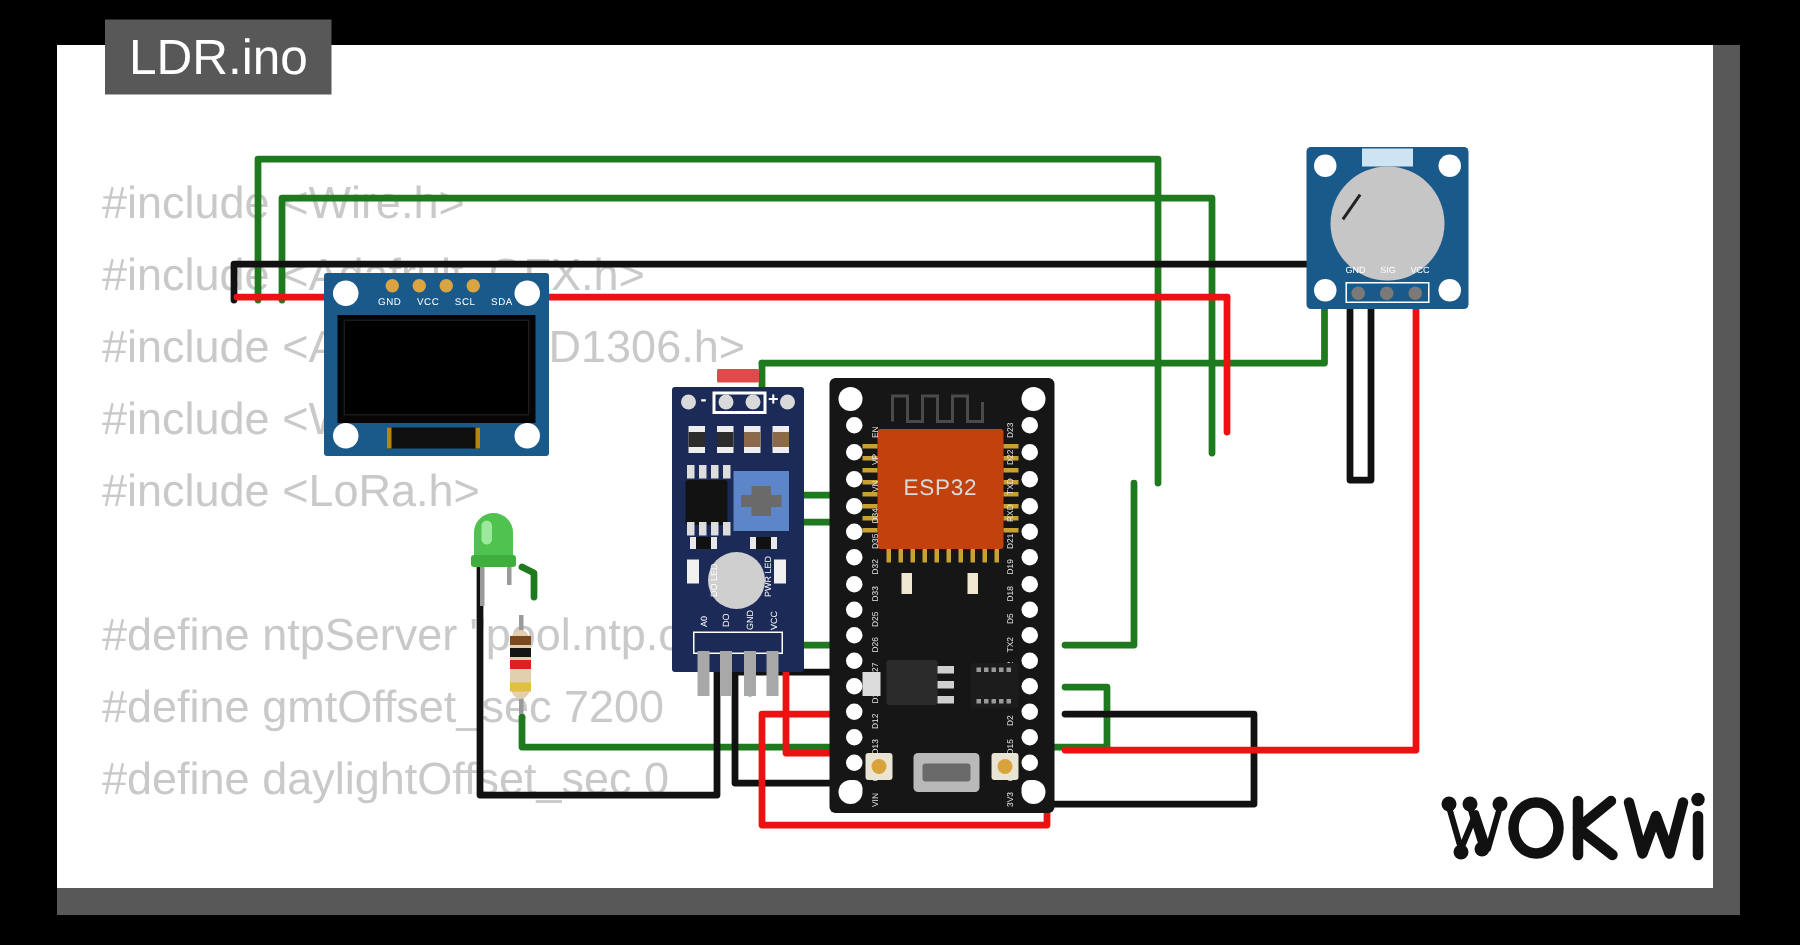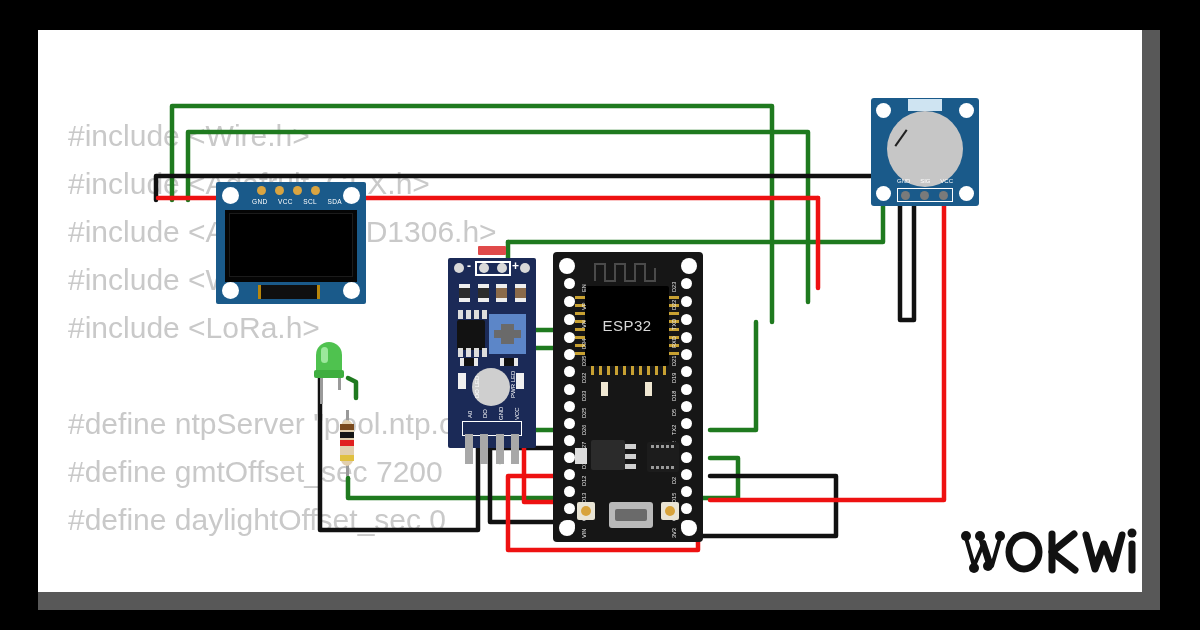--- a/index.html
+++ b/index.html
@@ -135,21 +135,21 @@
   #ldr .vlabel { position:absolute; font-size:6px; color:#fff; transform: rotate(-90deg); transform-origin: left top; white-space:nowrap;}
   #ldr .header { position:absolute; left:14px; top:163px; width:60px; height:15px; border:1.5px solid #fff; box-sizing:border-box;}
   #ldr .hpin { position:absolute; width:8px; height:30px; background:#a8a8a8; }
 
   
   #esp { left: 515px; top: 222px; width: 150px; height: 290px; }
   #esp .pcb { position:absolute; inset:0; background:#161616; border-radius:4px;}
   #esp .ant { position:absolute; left:40px; top:8px; width:68px; height:22px; }
   #esp .chip {
     position:absolute; left:32px; top:34px; width:84px; height:80px;
-    background:#000000; border-radius:2px;
+    background:#c2410c; border-radius:2px;
     color:#d9d9d9; font-size:15px; text-align:center; line-height:80px; letter-spacing:.5px;
   }
   #esp .goldpin { position:absolute; width:10px; height:3px; background:#c8a132;}
   #esp .goldpinb { position:absolute; width:3px; height:9px; background:#c8a132;}
   #esp .hole { position:absolute; width:16px; height:16px; border-radius:50%; background:#fff;}
   #esp .pad { position:absolute; width:11px; height:11px; border-radius:50%; background:#fff;}
   #esp .plabel { position:absolute; font-size:5.6px; color:#e8e8e8; white-space:nowrap; transform:rotate(-90deg); transform-origin:left top;}
   #esp .reg { position:absolute; left:38px; top:188px; width:34px; height:30px; background:#2b2b2b; border-radius:2px;}
   #esp .regpad { position:absolute; width:11px; height:5px; background:#cfcfcf; }
   #esp .capw { position:absolute; left:22px; top:196px; width:12px; height:16px; background:#dcdcdc;}
@@ -543,14 +543,15 @@
           <path d="M116,14 L94,32 L117,50"></path>
           <path d="M128,15 L137,49 L146,24 L155,49 L164,15"></path>
           <path d="M174,24 L174,50"></path>
         </g>
         <circle cx="174" cy="13" r="4.5" fill="#111"></circle>
       </svg>
     </div>
 
   </div>
 
+  <div id="file-tab">LDR.ino</div>
 
 </div>
 
 </body></html>

